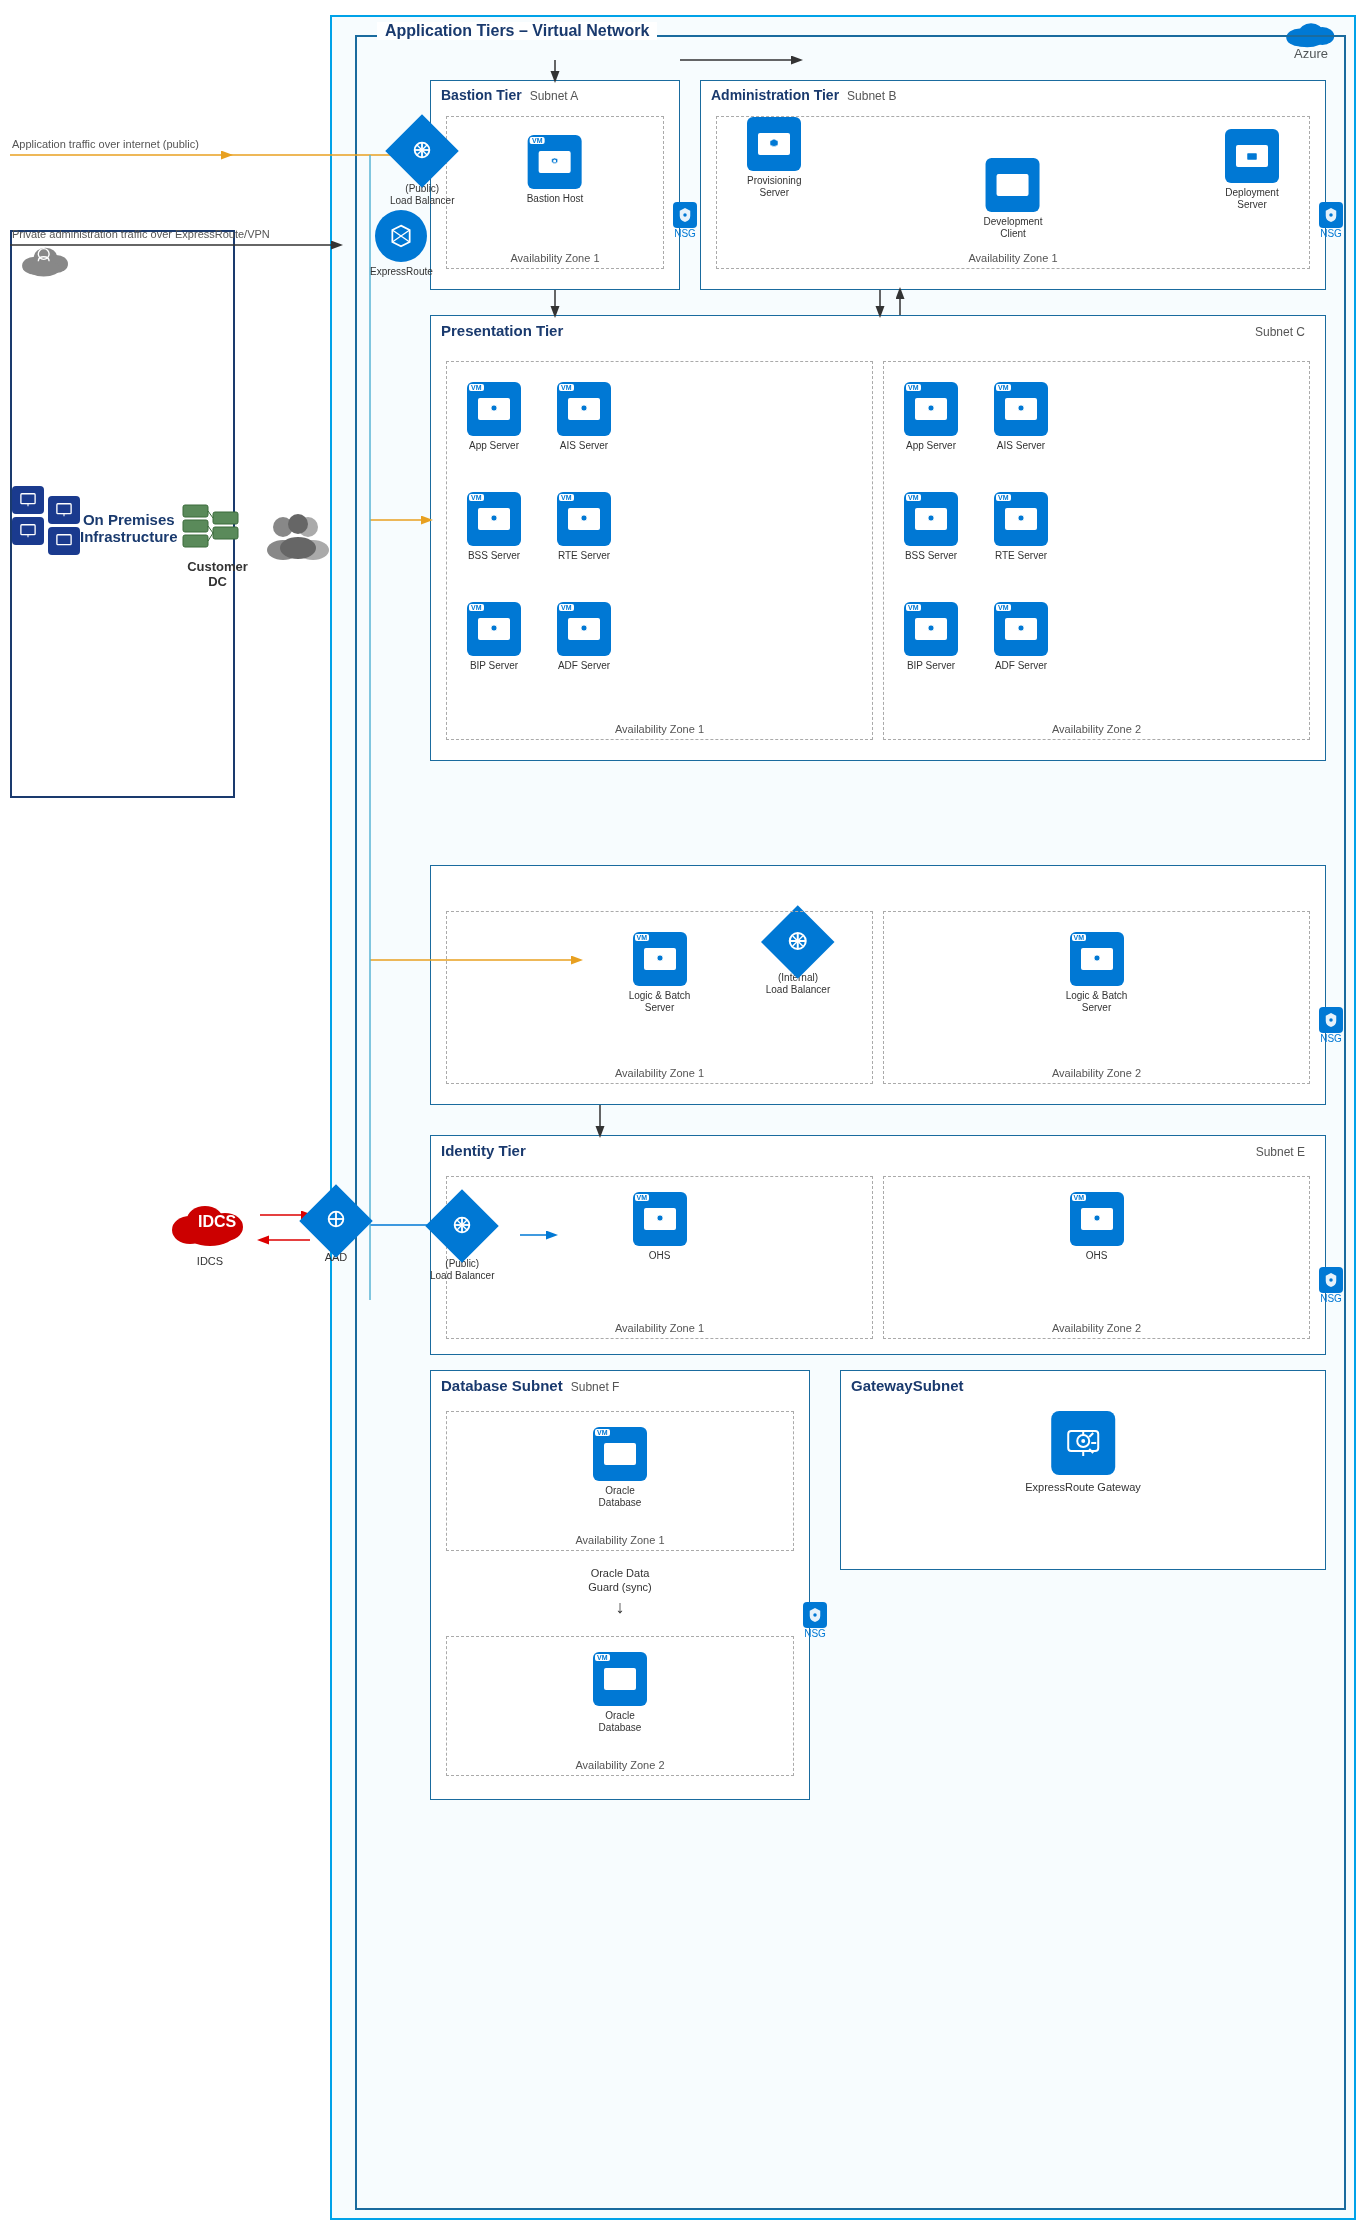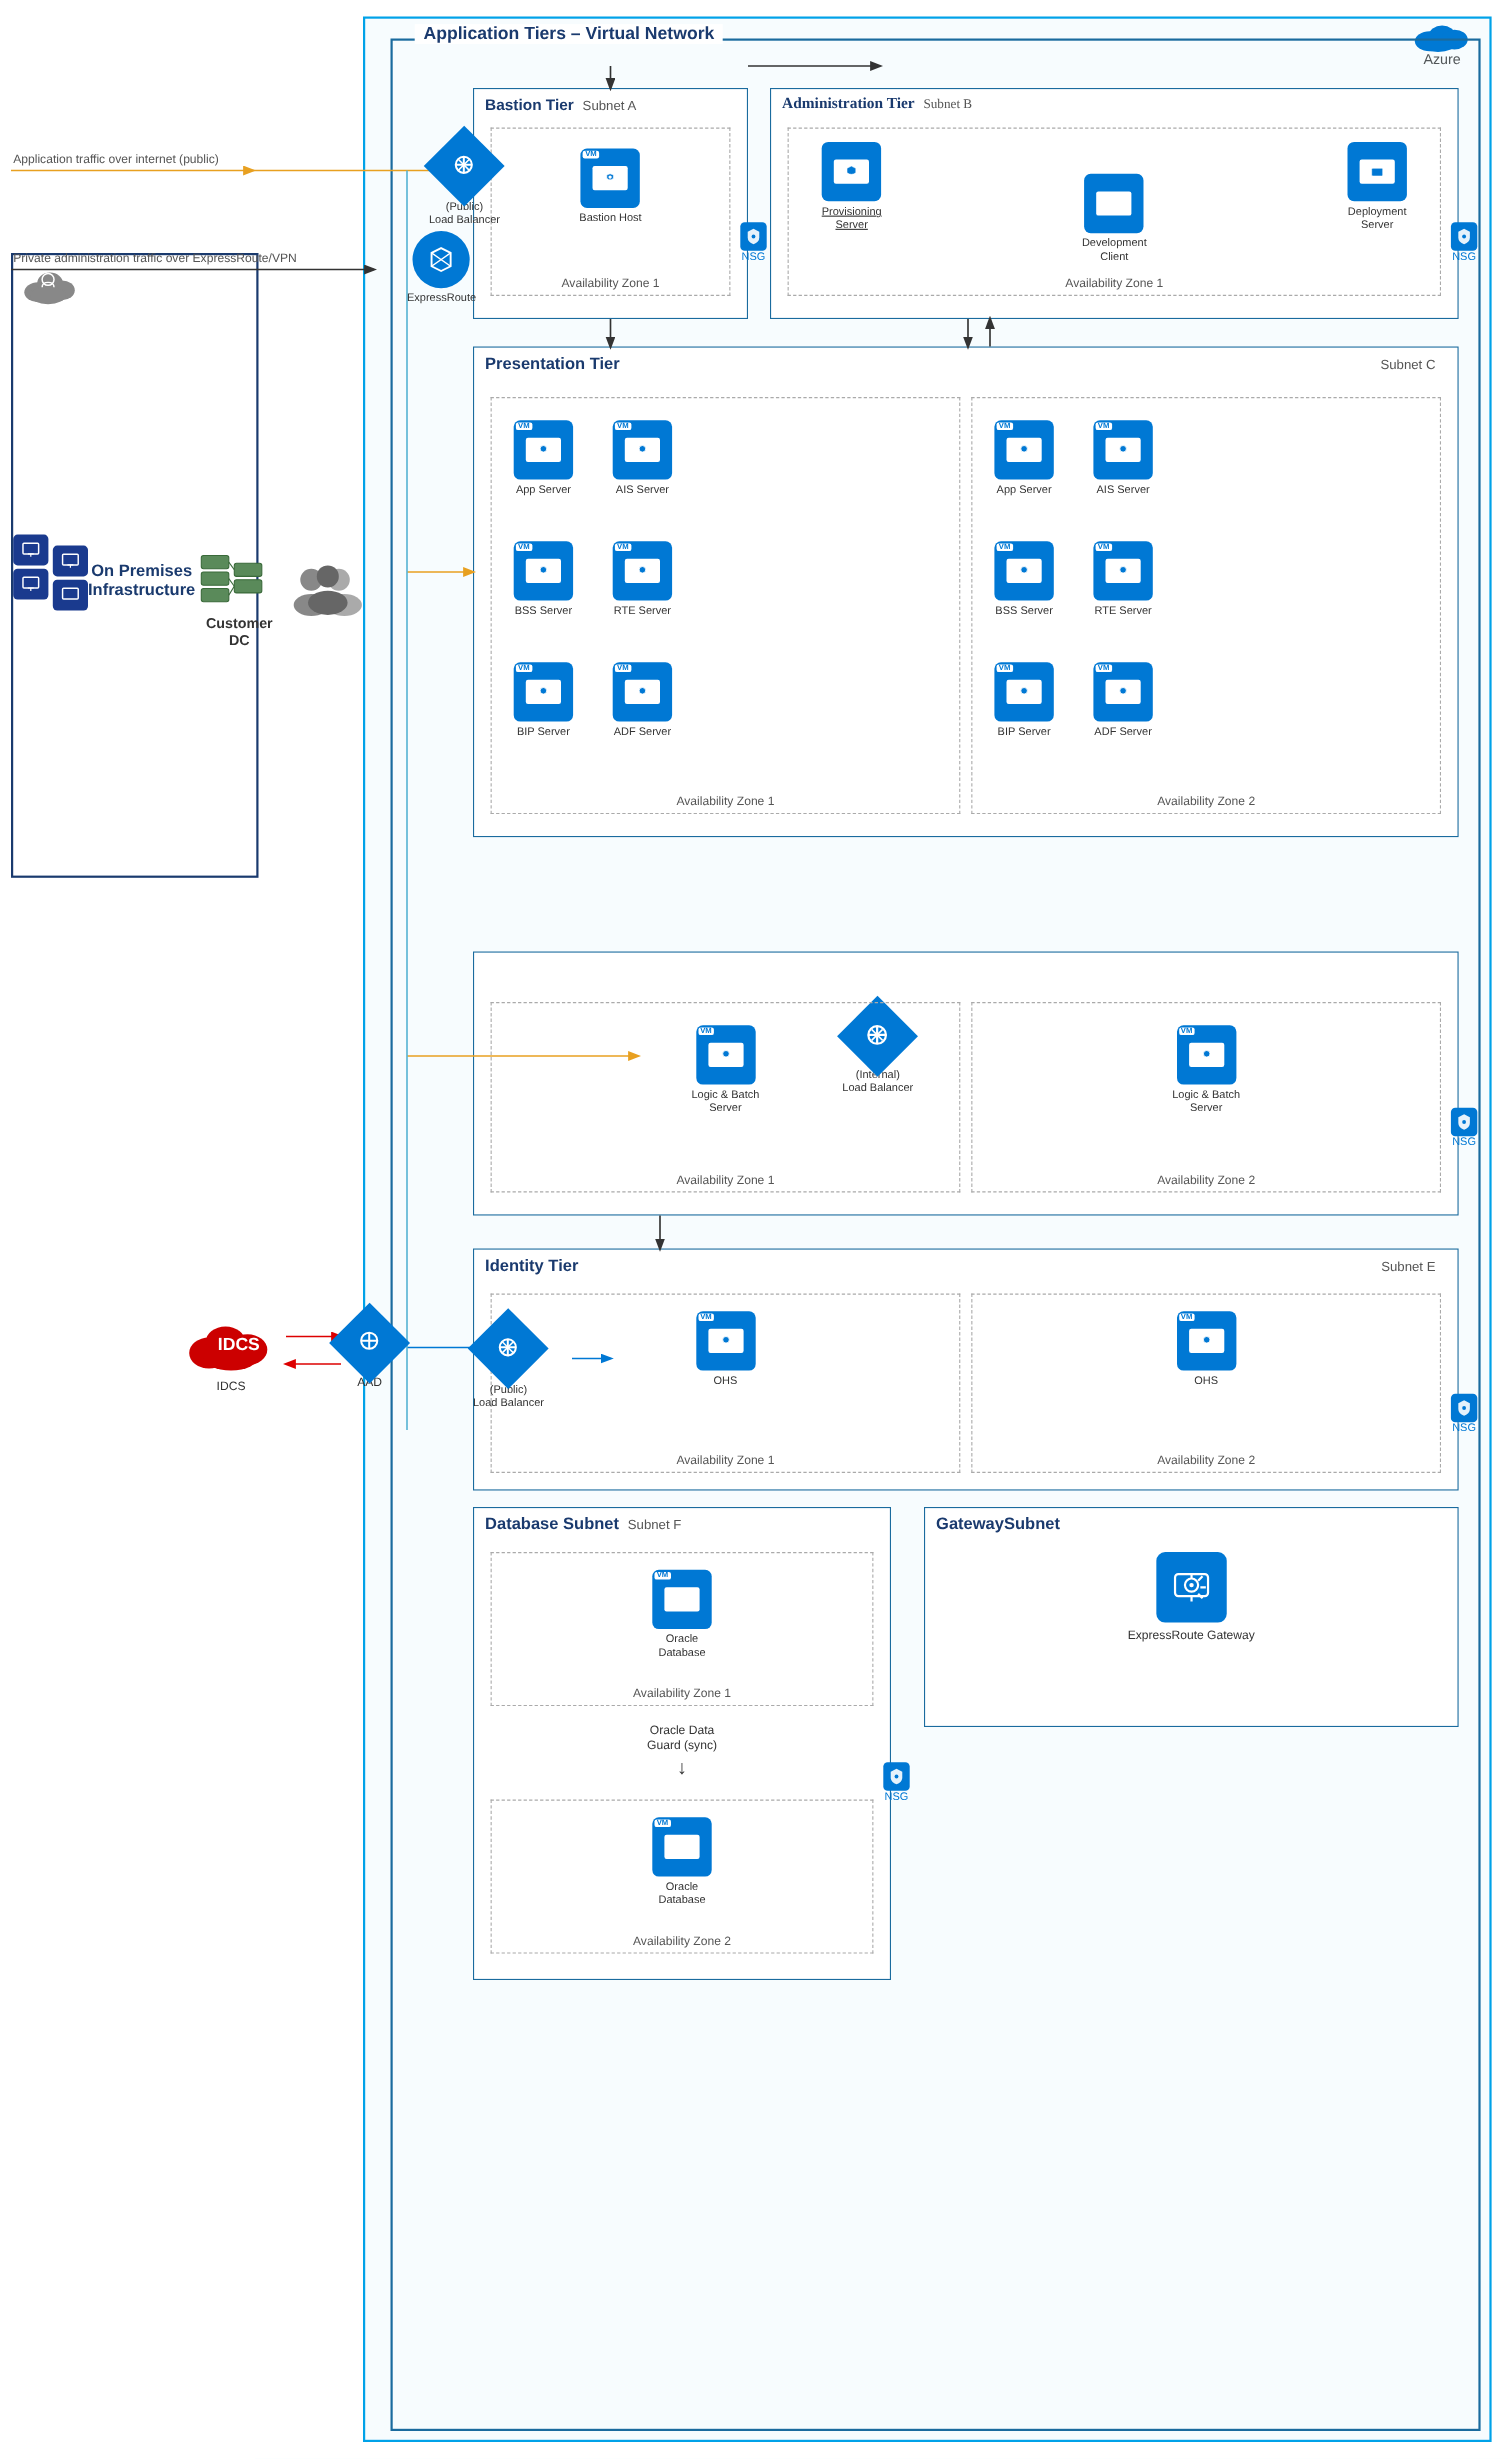--- a/index.html
+++ b/index.html
@@ -256,28 +256,28 @@
         <svg viewBox="0 0 16 18" width="14" height="16">
           <path d="M8 1 L14 4 L14 10 Q14 15 8 17 Q2 15 2 10 L2 4 Z" fill="white" opacity="0.9"></path>
           <circle cx="8" cy="9" r="2" fill="#0078d4"></circle>
         </svg>
       </div>
       <span style="font-size:10px;color:#0078d4;">NSG</span>
     </div>
   </div>
 
   <div class="tier-box" style="top:80px;left:700px;right:45px;height:210px;">
-    <div style="display:flex;align-items:flex-start;padding:6px 10px 0;font-family:Liberation Serif, serif;">
+    <div style="display:flex;align-items:flex-end;padding:6px 10px 0;">
       <span class="tier-title" style="padding:0;">Administration Tier</span>
       <span style="font-size:12px;color:#555;margin-left:8px;">Subnet B</span>
     </div>
 
     <div class="zone-box" style="top:35px;left:15px;right:15px;bottom:20px;">
 
-      <div class="vm-icon" style="top:12px;left:30px;text-decoration:underline;">
+      <div class="vm-icon" style="top:0;left:30px;">
         <div class="vm-box" style="background:#0078d4;">
           <div class="vm-screen">
             <svg viewBox="0 0 20 16" fill="none">
               <rect x="1" y="1" width="18" height="12" rx="1" fill="none" stroke="white" stroke-width="1.5"></rect>
               <path d="M6 5 L10 3 L14 5 L14 9 Q10 12 6 9 Z" fill="#0078d4" stroke="white" stroke-width="0.5"></path>
             </svg>
           </div>
         </div>
         <div class="vm-label">Provisioning<br>Server</div>
       </div>

